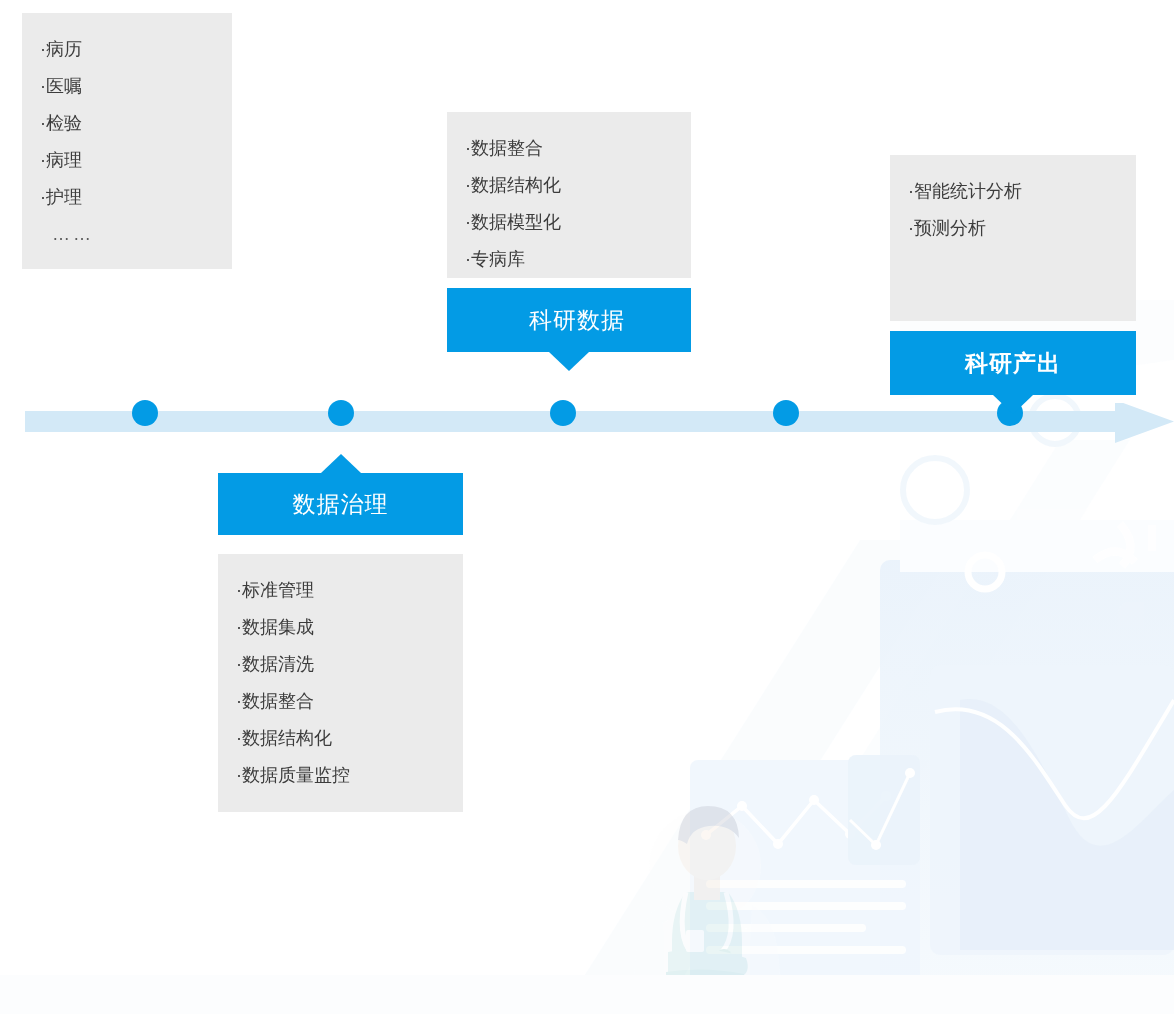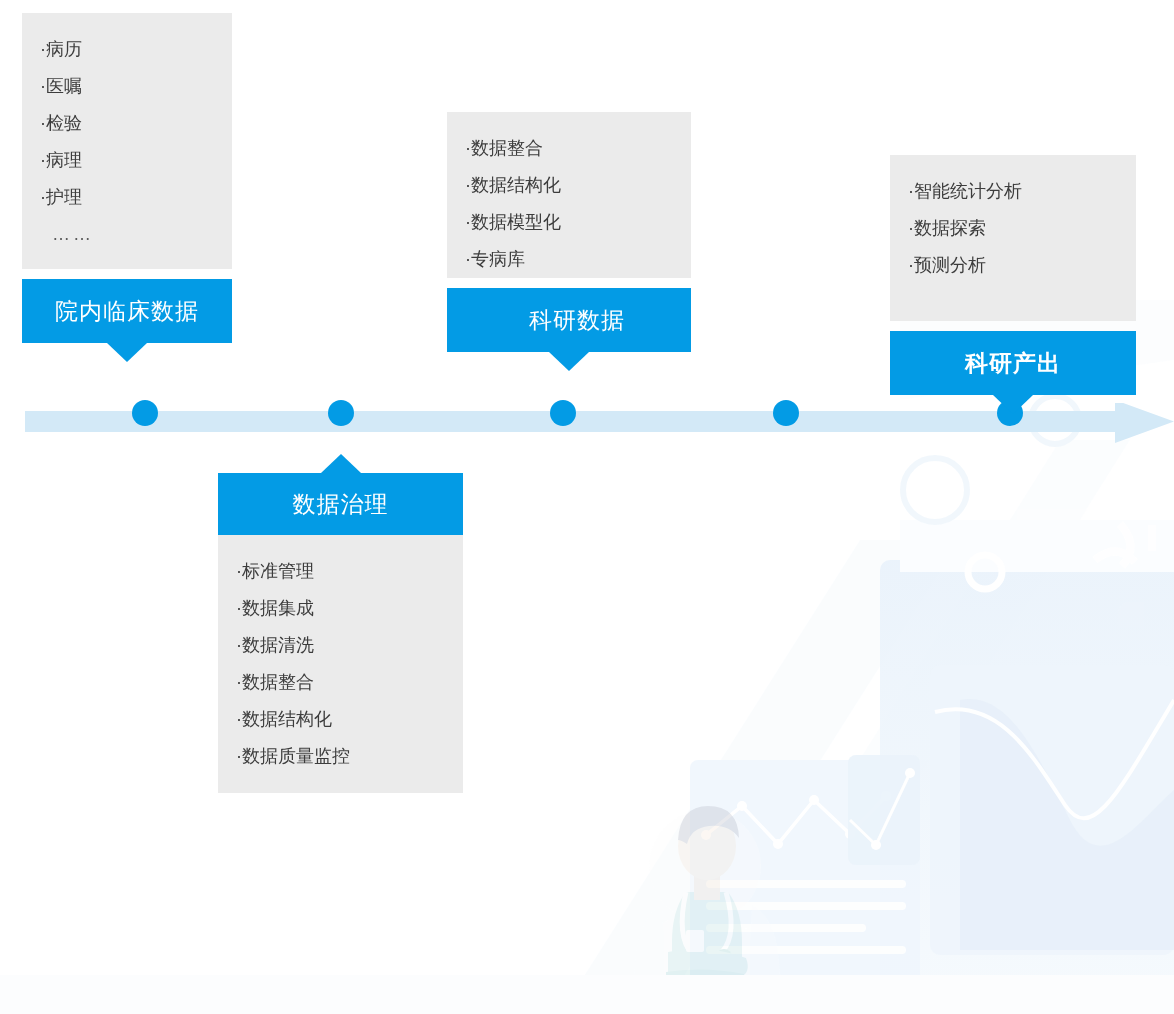--- a/index.html
+++ b/index.html
@@ -118,21 +118,21 @@
   #card-research-data  { left: 447px; top: 112px; width: 244px; }
   #card-research-data .list-box { height: 166px; }
   #card-research-data .banner   { height: 64px; margin-top: 10px; padding-left: 16px; }
 
   #card-research-output{ left: 890px; top: 112px; width: 246px; }
   #card-research-output .list-box { height: 166px; margin-top: 43px; }
   #card-research-output .banner   { height: 64px; margin-top: 10px; font-weight: bold; }
 
   #card-governance     { left: 218px; top: 473px; width: 245px; }
   #card-governance .banner   { height: 62px; }
-  #card-governance .list-box { height: 258px; margin-top: 0; }
+  #card-governance .list-box { height: 258px; margin-top: 19px; }
 
   #card-tools          { left: 663px; top: 473px; width: 247px; }
   #card-tools .banner   { height: 62px; }
   #card-tools .list-box { height: 220px; margin-top: 2px; }
 </style>
 </head>
 <body>
 
 <div id="stage">
 
@@ -259,41 +259,37 @@
 
   <div class="card" id="card-clinical">
     <div class="list-box">
       <div class="li">·病历</div>
       <div class="li">·医嘱</div>
       <div class="li">·检验</div>
       <div class="li">·病理</div>
       <div class="li">·护理</div>
       <div class="li ellipsis">……</div>
     </div>
-    <div class="banner point-down">
-      <span>院内临床数据</span>
-    </div>
   </div>
 
   <div class="card" id="card-research-data">
     <div class="list-box">
       <div class="li">·数据整合</div>
       <div class="li">·数据结构化</div>
       <div class="li">·数据模型化</div>
       <div class="li">·专病库</div>
     </div>
     <div class="banner point-down">
       <span>科研数据</span>
     </div>
   </div>
 
   <div class="card" id="card-research-output">
     <div class="list-box">
       <div class="li">·智能统计分析</div>
-      <div class="li">·数据探索</div>
       <div class="li">·预测分析</div>
     </div>
     <div class="banner point-down">
       <span>科研产出</span>
     </div>
   </div>
 
   <div class="card" id="card-governance">
     <div class="banner point-up">
       <span>数据治理</span>

